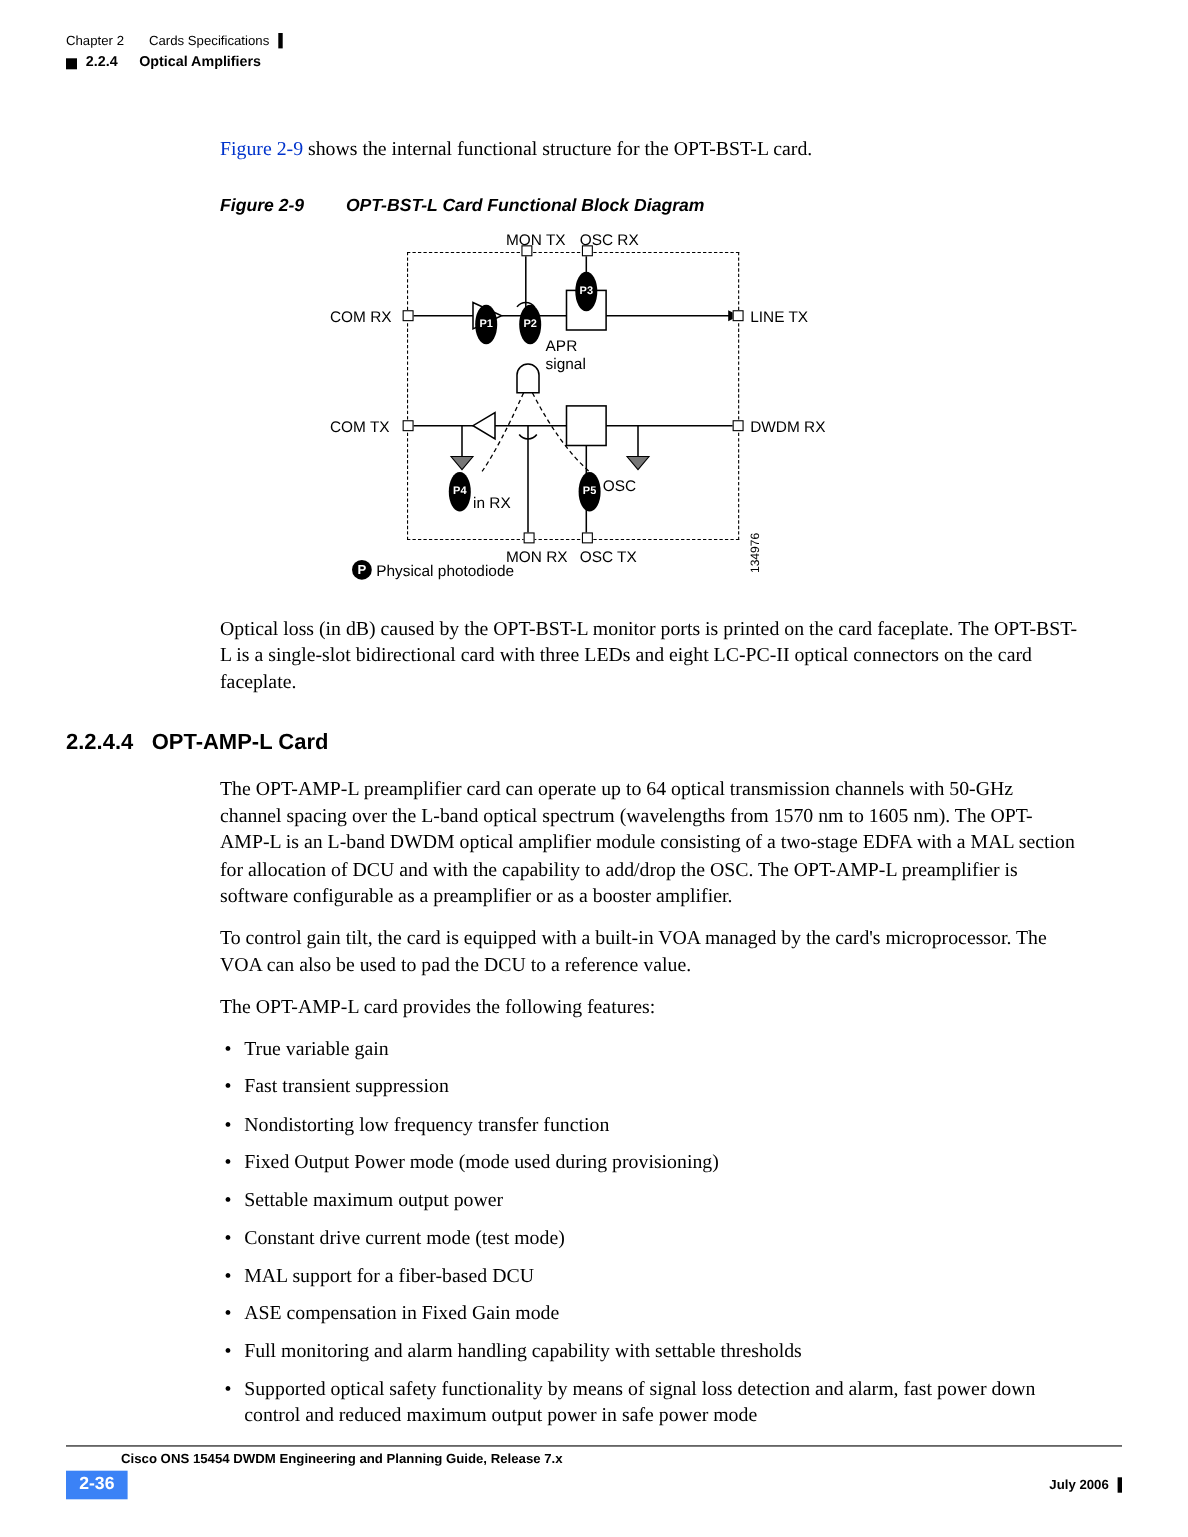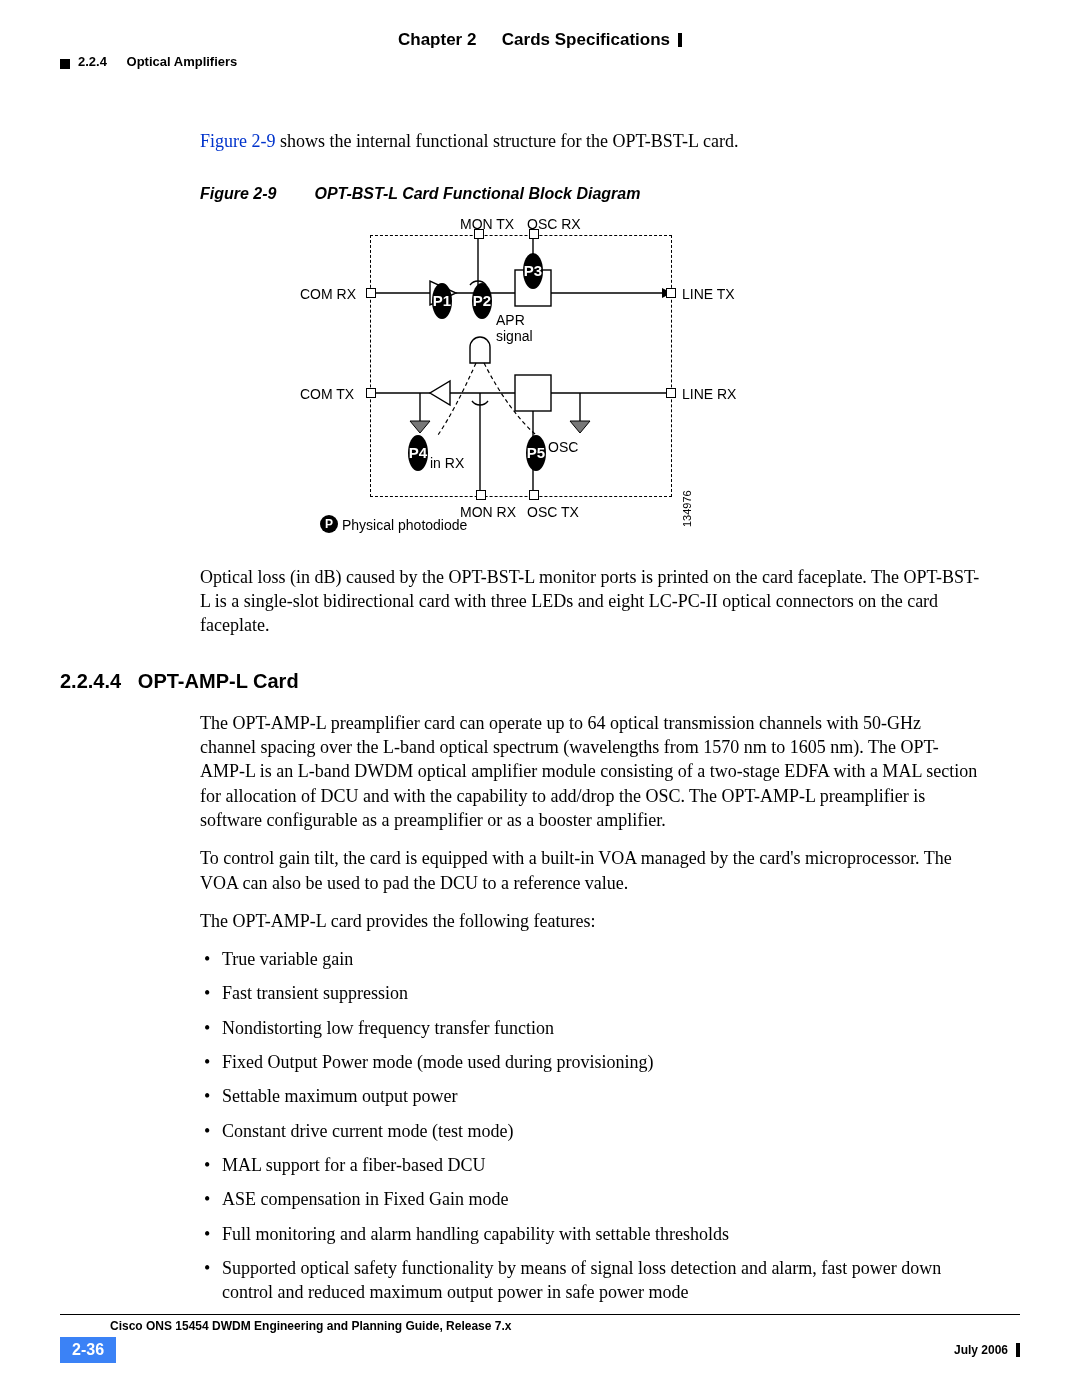--- a/index.html
+++ b/index.html
@@ -12,25 +12,25 @@
   }
   .page {
     width: 1080px;
     height: 1397px;
     position: relative;
     box-sizing: border-box;
     padding: 30px 60px 40px 60px;
   }
   .header {
     display: flex;
-    justify-content: center;
+    justify-content: flex-start;
     align-items: flex-start;
     font-family: Arial, Helvetica, sans-serif;
-    font-size: 17px;
-    font-weight: bold;
+    font-size: 12px;
+    font-weight: normal;
   }
   .header-right {
     display: flex;
     align-items: center;
     gap: 8px;
   }
   .blk {
     width: 10px;
     height: 10px;
     background: #000;
@@ -86,21 +86,21 @@
     border: 1px dashed #000;
   }
   .dlabel { position: absolute; white-space: nowrap; }
   .pdot {
     position: absolute;
     width: 20px;
     height: 36px;
     border-radius: 50%;
     background: #000;
     color: #fff;
-    font-size: 15px;
+    font-size: 10px;
     font-weight: bold;
     display: flex;
     align-items: center;
     justify-content: center;
   }
   .sqport {
     position: absolute;
     width: 8px; height: 8px;
     border: 1px solid #000;
     background: #fff;
@@ -271,21 +271,21 @@
           <span>P5</span>
         </div>
 
       <div class="dlabel" style="left:180px; top:0px;text-align:right;">MON TX</div>
       <div class="dlabel" style="left:247px; top:0px;">OSC RX</div>
       <div class="dlabel" style="left:20px; top:70px;">COM RX</div>
       <div class="dlabel" style="left:402px; top:70px;">LINE TX</div>
       <div class="dlabel" style="left:216px; top:96px;">APR</div>
       <div class="dlabel" style="left:216px; top:112px;">signal</div>
       <div class="dlabel" style="left:20px; top:170px;">COM TX</div>
-      <div class="dlabel" style="left:402px; top:170px;">LINE RX</div>
+      <div class="dlabel" style="left:402px; top:170px;">DWDM RX</div>
       <div class="dlabel" style="left:150px; top:239px;">in RX</div>
       <div class="dlabel" style="left:268px; top:223px;">OSC</div>
       <div class="dlabel" style="left:180px; top:288px;">MON RX</div>
       <div class="dlabel" style="left:247px; top:288px;">OSC TX</div>
 
       <div class="pdot" style="left:40px; top:300px; width:18px; height:18px; font-size:12px;">
           <span>P</span>
         </div>
       <div class="dlabel" style="left:62px; top:301px;">Physical photodiode</div>
 

